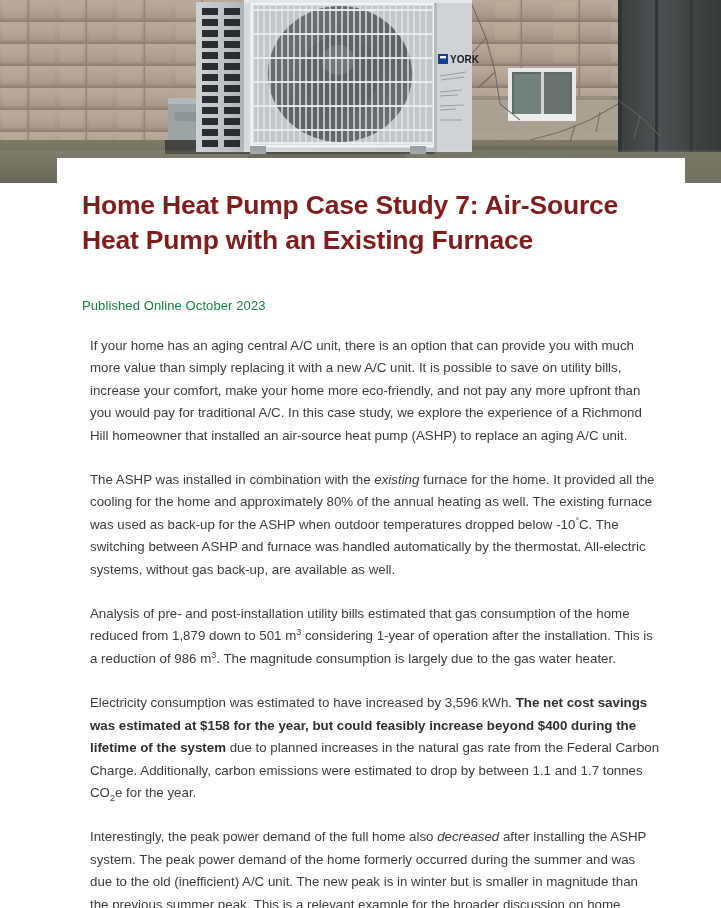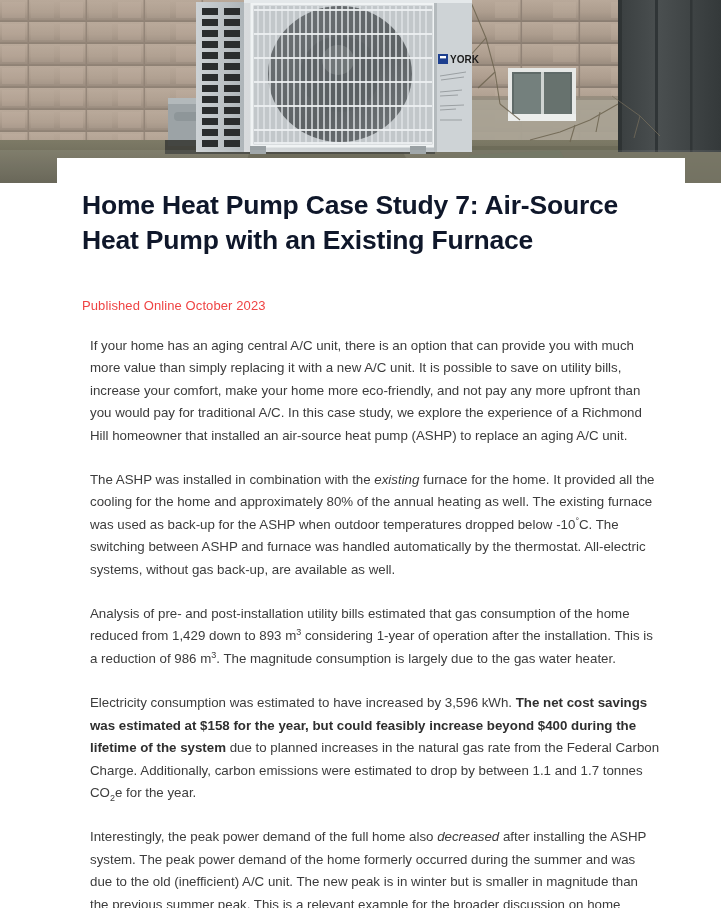--- a/index.html
+++ b/index.html
@@ -37,29 +37,29 @@
     min-height: 760px;
     background: #ffffff;
     z-index: 5;
   }
   .card-inner { padding: 30px 25px 0 25px; }
 
   .doc-title {
     font-size: 26.5px;
     line-height: 35px;
     font-weight: bold;
-    color: #0f172a;
+    color: #7f1d1d;
     letter-spacing: -0.2px;
     margin: 0 0 0 0;
     max-width: 570px;
   }
 
   .published {
     font-size: 13px;
-    color: #ef4444;
+    color: #15803d;
     margin-top: 40px;
     letter-spacing: 0.1px;
   }
 
   .section-heading {
     font-size: 22px;
     font-weight: bold;
     color: #2b7a78;
     margin-top: 29px;
     margin-bottom: 0;
@@ -297,21 +297,21 @@
 
       <h1 class="doc-title">Home Heat Pump Case Study 7: Air-Source Heat Pump with an Existing Furnace</h1>
 
       <div class="published">Published Online October 2023</div>
 
 
       <p class="body-text">If your home has an aging central A/C unit, there is an option that can provide you with much more value than simply replacing it with a new A/C unit. It is possible to save on utility bills, increase your comfort, make your home more eco-friendly, and not pay any more upfront than you would pay for traditional A/C. In this case study, we explore the experience of a Richmond Hill homeowner that installed an air-source heat pump (ASHP) to replace an aging A/C unit.</p>
 
       <p class="body-text"><span>The ASHP was installed in combination with the </span><em>existing</em><span> furnace for the home. It provided all the cooling for the home and approximately 80% of the annual heating as well. The existing furnace was used as back-up for the ASHP when outdoor temperatures dropped below -10</span><sup>°</sup><span>C. The switching between ASHP and furnace was handled automatically by the thermostat. All-electric systems, without gas back-up, are available as well.</span></p>
 
-      <p class="body-text"><span>Analysis of pre- and post-installation utility bills estimated that gas consumption of the home reduced from 1,429 down to 893 m</span><sup>3</sup><span> considering 1-year of operation after the installation. This is a reduction of 986 m</span><sup>3</sup><span>. The magnitude consumption is largely due to the gas water heater.</span></p>
+      <p class="body-text"><span>Analysis of pre- and post-installation utility bills estimated that gas consumption of the home reduced from 1,879 down to 501 m</span><sup>3</sup><span> considering 1-year of operation after the installation. This is a reduction of 986 m</span><sup>3</sup><span>. The magnitude consumption is largely due to the gas water heater.</span></p>
 
       <p class="body-text"><span>Electricity consumption was estimated to have increased by 3,596 kWh. </span><strong>The net cost savings was estimated at $158 for the year, but could feasibly increase beyond $400 during the lifetime of the system</strong><span> due to planned increases in the natural gas rate from the Federal Carbon Charge. Additionally, carbon emissions were estimated to drop by between 1.1 and 1.7 tonnes CO</span><sub>2</sub><span>e for the year.</span></p>
 
       <p class="body-text"><span>Interestingly, the peak power demand of the full home also </span><em>decreased</em><span> after installing the ASHP system. The peak power demand of the home formerly occurred during the summer and was due to the old (inefficient) A/C unit. The new peak is in winter but is smaller in magnitude than the previous summer peak. This is a relevant example for the broader discussion on home electrification and electricity grid constraints. In this home, space heating was mostly electrified without increasing the yearly peak demand of the home.</span></p>
 
     </div>
   </div>
 
 </div>
 

